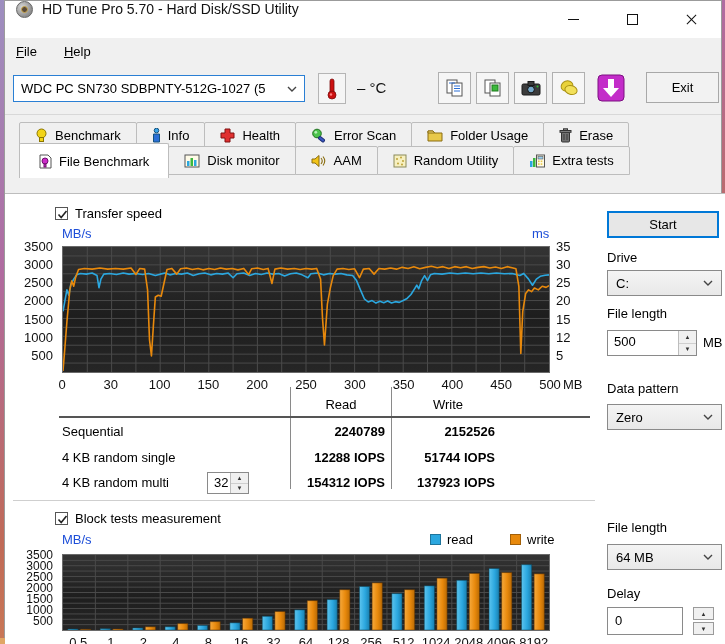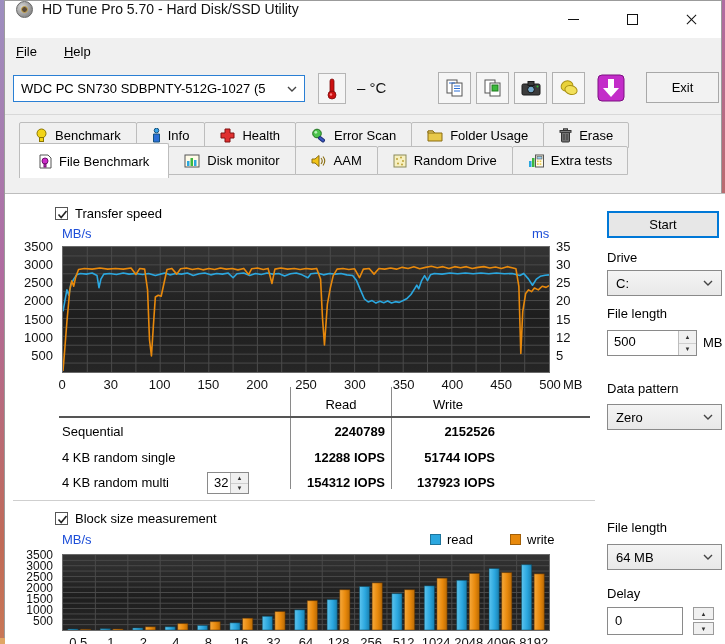--- a/index.html
+++ b/index.html
@@ -256,21 +256,21 @@
       </div>
       <div class="tab">
         <svg width="14" height="14" viewBox="0 0 14 14">
           <rect x="1" y="1" width="12" height="12" fill="#f7f0c0" stroke="#8a8a5a"></rect>
           <circle cx="4" cy="5" r="0.9" fill="#b89a2a"></circle>
             <circle cx="8" cy="3.5" r="0.9" fill="#b89a2a"></circle>
           <circle cx="10" cy="7" r="0.9" fill="#b89a2a"></circle>
             <circle cx="5" cy="9.5" r="0.9" fill="#b89a2a"></circle>
           <circle cx="9" cy="10.5" r="0.9" fill="#b89a2a"></circle>
         </svg>
-        <span>Random Drive</span>
+        <span>Random Utility</span>
       </div>
       <div class="tab">
         <svg width="16" height="14" viewBox="0 0 16 14">
           <rect x="1" y="7" width="2.5" height="6" fill="#2ba7df"></rect>
           <rect x="4" y="4" width="2.5" height="9" fill="#3cb83c"></rect>
           <rect x="7.5" y="1" width="8" height="12" fill="#fffbe8" stroke="#555"></rect>
           <rect x="9" y="2.5" width="5" height="2.5" fill="#9ad1f0" stroke="#555" stroke-width="0.6"></rect>
           <rect x="9" y="6.5" width="1.6" height="1.6" fill="#e8c84a"></rect>
             <rect x="11.7" y="6.5" width="1.6" height="1.6" fill="#e8c84a"></rect>
           <rect x="9" y="9.3" width="1.6" height="1.6" fill="#e8c84a"></rect>
@@ -392,21 +392,21 @@
     <div class="t-val" style="left:392px;top:281px;width:98px;">137923 IOPS</div>
 
     <div class="sep-etched" style="left:8px;top:306px;width:582px;"></div>
 
     <div class="cb-row" style="left:50px;top:317px;">
       <span class="checkbox">
         <svg width="13" height="13" viewBox="0 0 13 13">
             <polyline points="2.5,6.5 5.2,9.5 10.5,3" fill="none" stroke="#222" stroke-width="1.6"></polyline>
           </svg>
       </span>
-      <span>Block size measurement</span>
+      <span>Block tests measurement</span>
     </div>
 
     <div class="axis-unit" style="left:57px;top:338px;">MB/s</div>
     <div class="legend-sq" style="left:425px;top:340px;background:#2ba7df;"></div>
     <div class="legend-label" style="left:442px;top:338px;">read</div>
     <div class="legend-sq" style="left:505px;top:340px;background:#e8890c;"></div>
     <div class="legend-label" style="left:522px;top:338px;">write</div>
 
     <div class="ylabels left small" id="y2l" style="left:0;top:360px;width:53px;height:77px;">
         <span style="top: 60px;">500</span>

